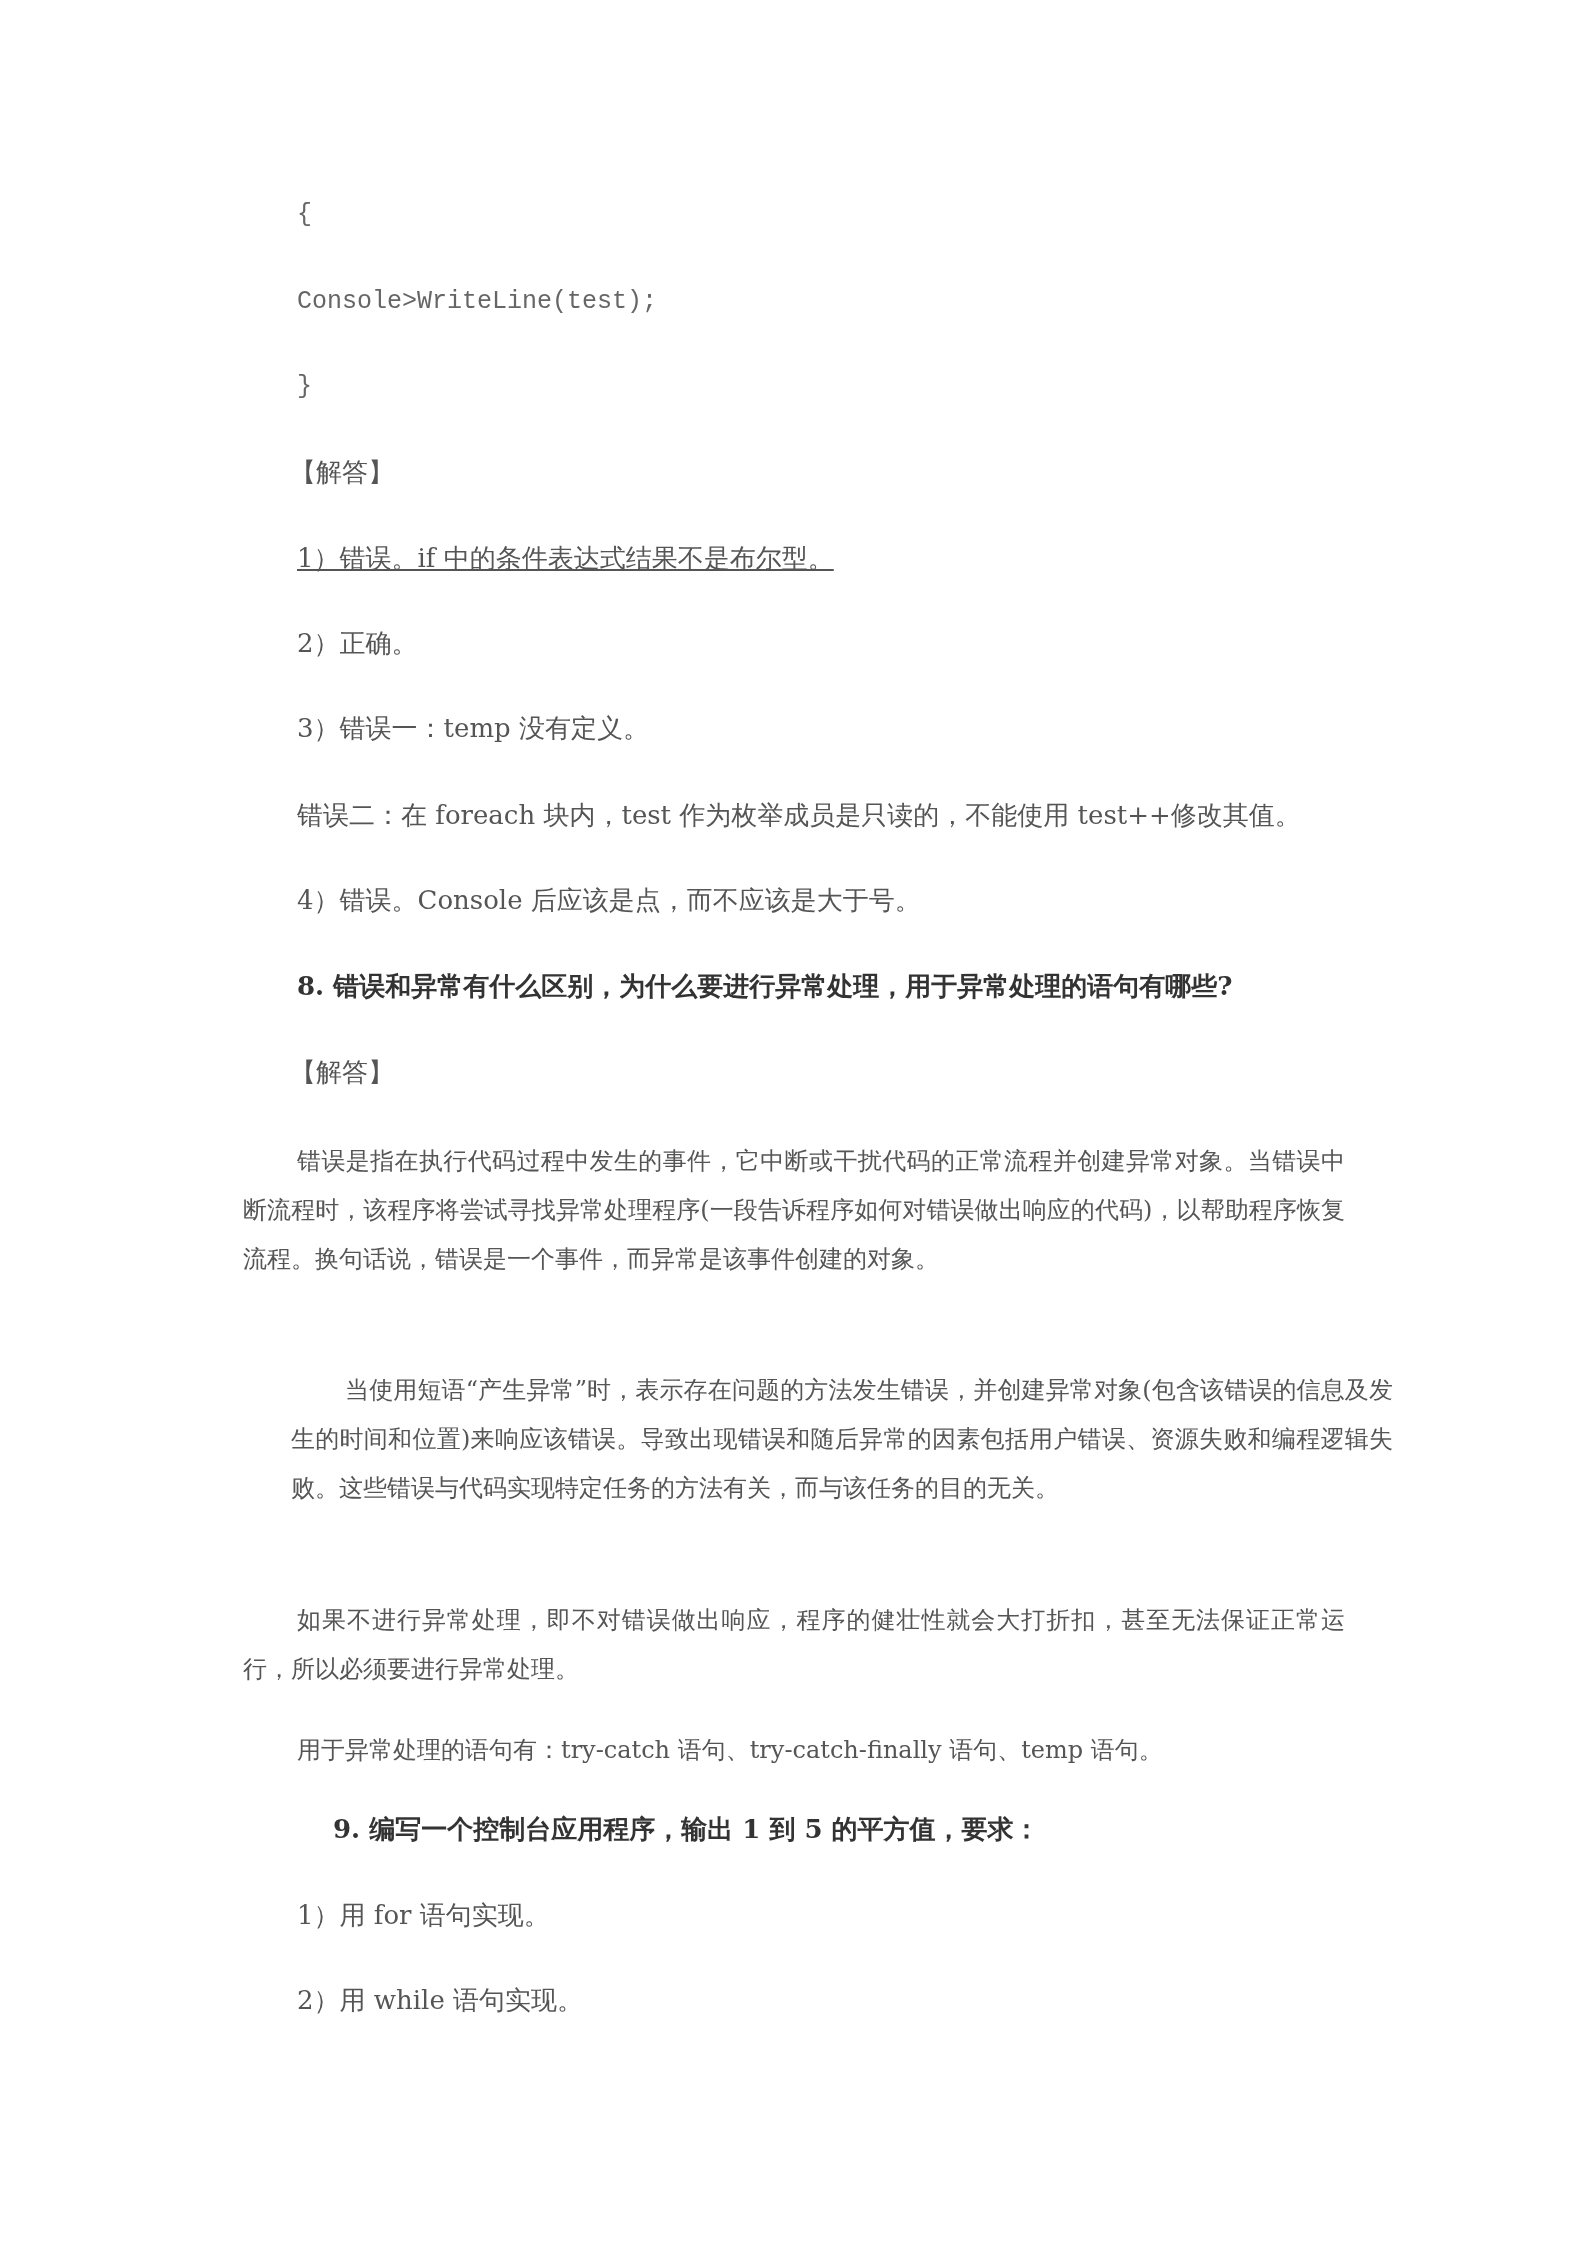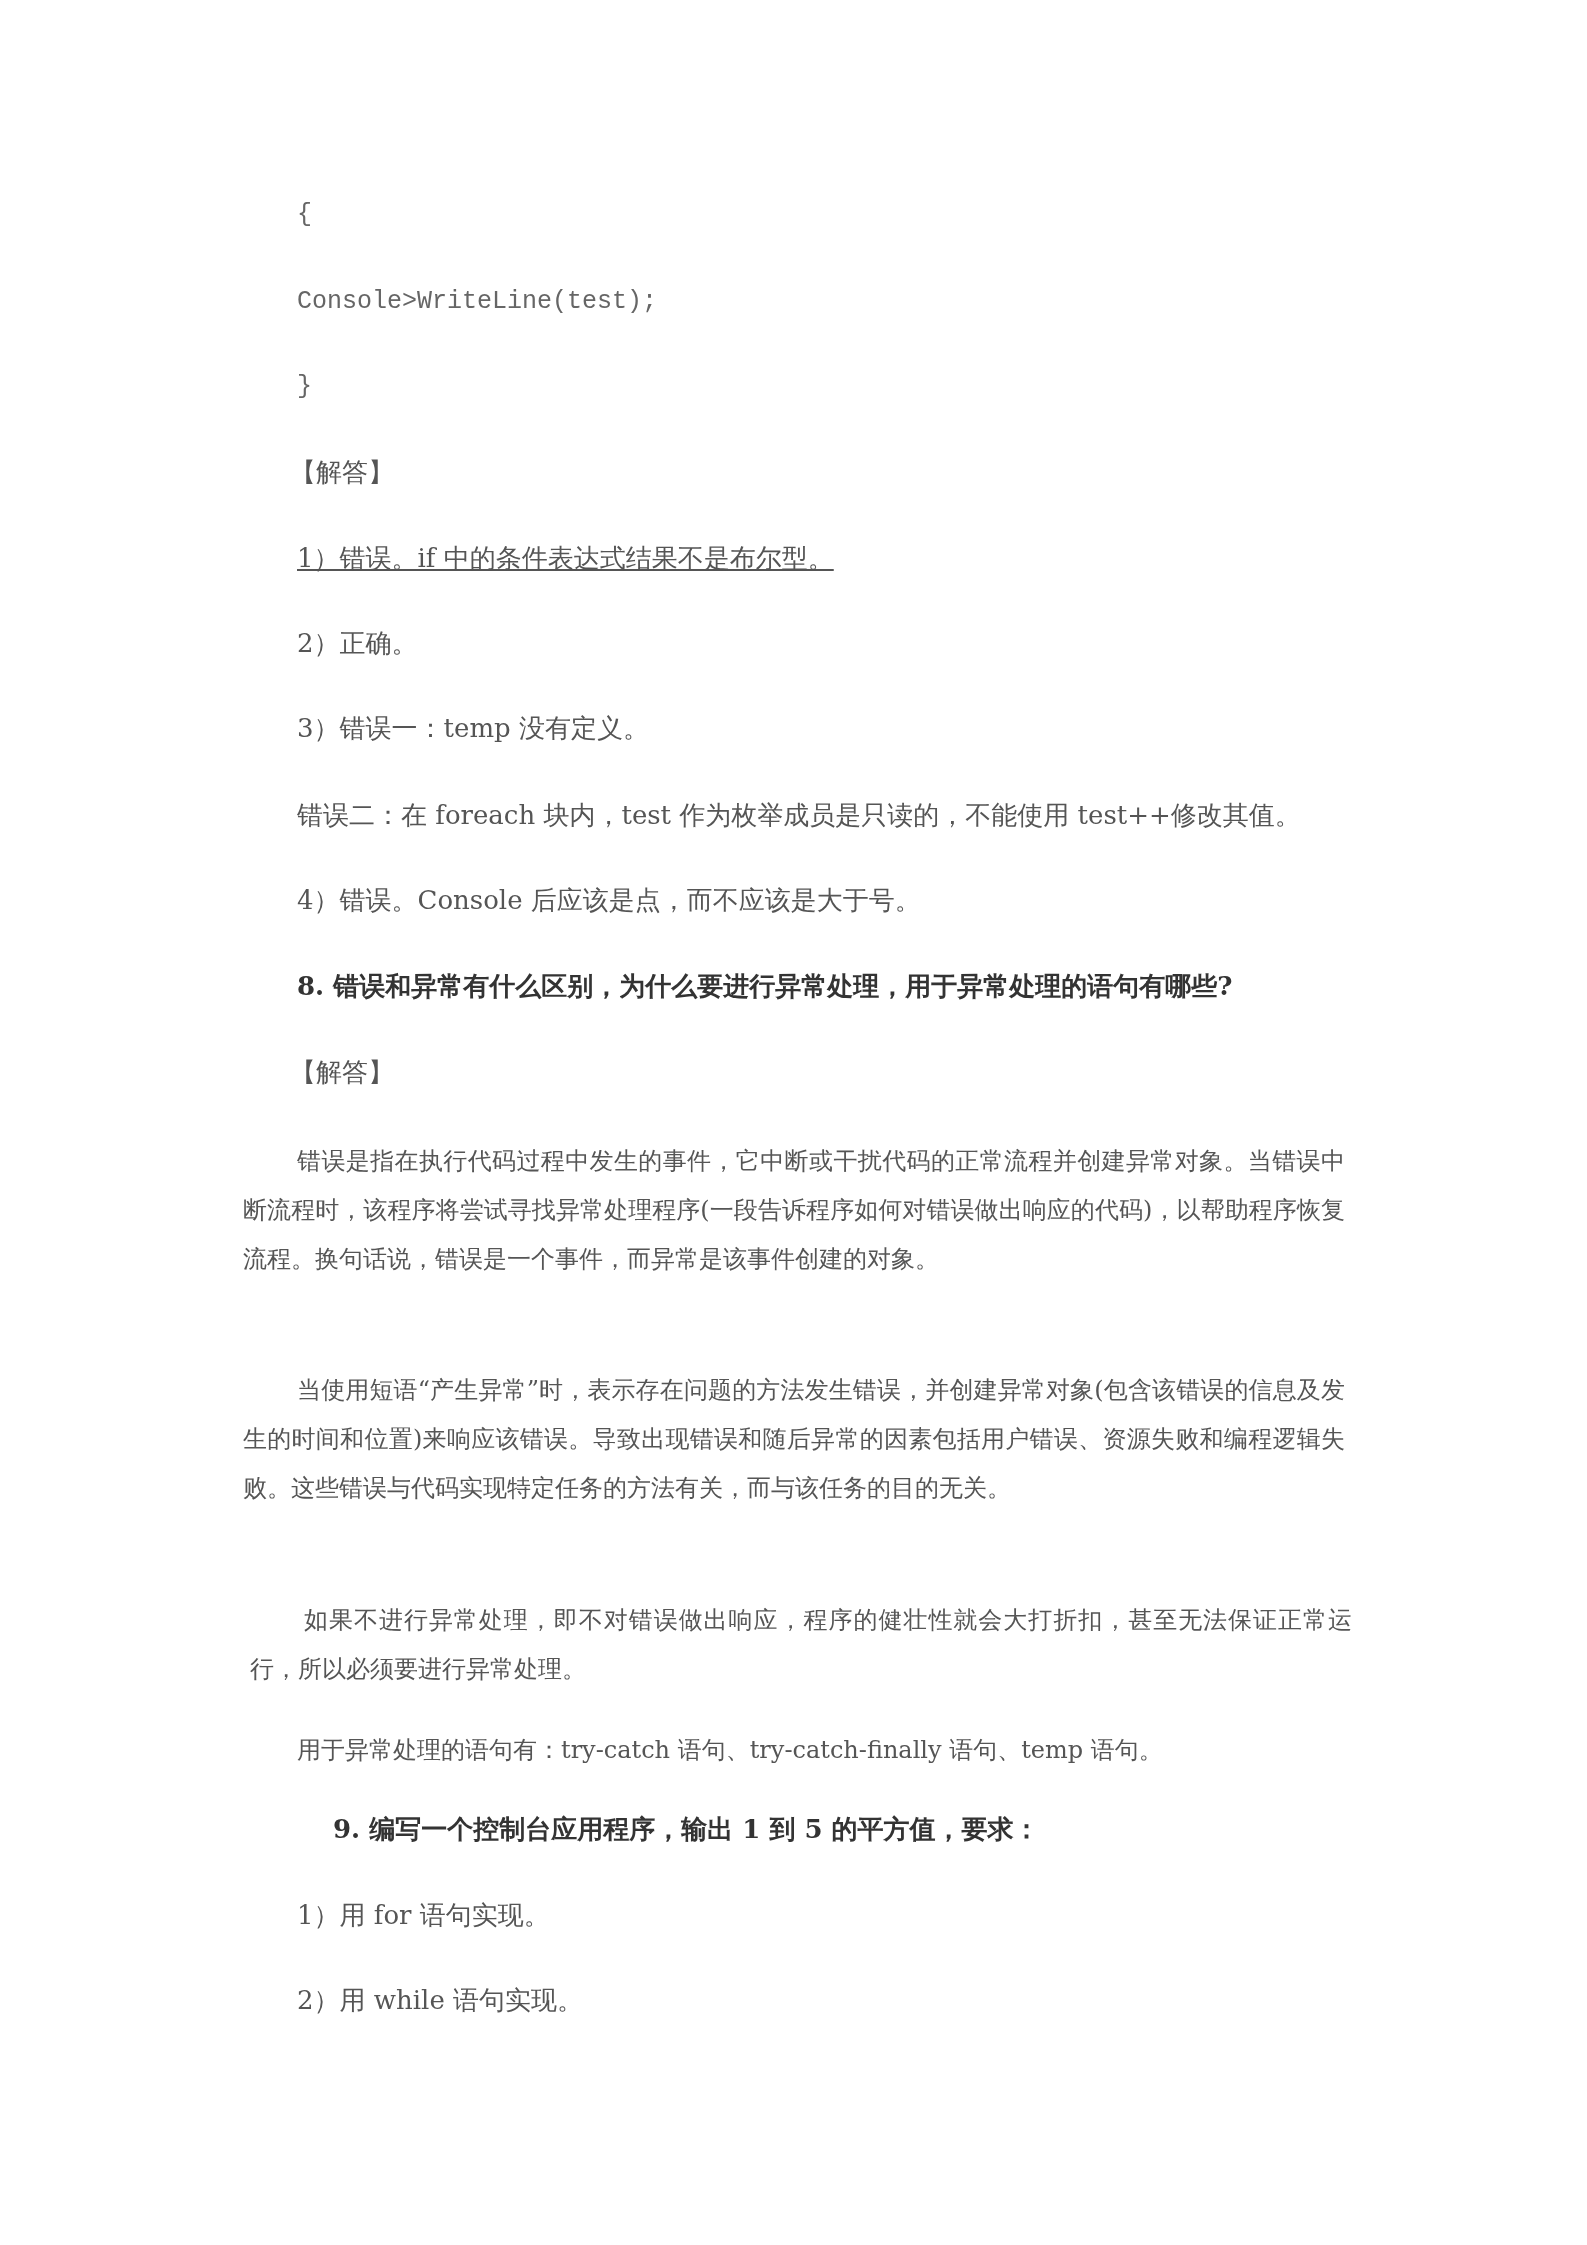--- a/index.html
+++ b/index.html
@@ -33,21 +33,21 @@
   <div class="line" style="top:541px;text-decoration:underline;">1）错误。if 中的条件表达式结果不是布尔型。</div>
   <div class="line" style="top:626px;text-align:center;">2）正确。</div>
   <div class="line" style="top:711px;">3）错误一：temp 没有定义。</div>
   <div class="line" style="top:798px;">错误二：在 foreach 块内，test 作为枚举成员是只读的，不能使用 test++修改其值。</div>
   <div class="line" style="top:883px;text-align:center;">4）错误。Console 后应该是点，而不应该是大于号。</div>
 
   <div class="line bold" style="top:969px;">8. 错误和异常有什么区别，为什么要进行异常处理，用于异常处理的语句有哪些?</div>
   <div class="line" style="top:1055px; left:290px;">【解答】</div>
 
   <div class="para" style="top:1137px;">错误是指在执行代码过程中发生的事件，它中断或干扰代码的正常流程并创建异常对象。当错误中断流程时，该程序将尝试寻找异常处理程序(一段告诉程序如何对错误做出响应的代码)，以帮助程序恢复流程。换句话说，错误是一个事件，而异常是该事件创建的对象。</div>
-  <div class="para" style="top:1366px;">当使用短语“产生异常”时，表示存在问题的方法发生错误，并创建异常对象(包含该错误的信息及发生的时间和位置)来响应该错误。导致出现错误和随后异常的因素包括用户错误、资源失败和编程逻辑失败。这些错误与代码实现特定任务的方法有关，而与该任务的目的无关。</div>
-  <div class="para" style="top:1596px;margin-left:7px;">如果不进行异常处理，即不对错误做出响应，程序的健壮性就会大打折扣，甚至无法保证正常运行，所以必须要进行异常处理。</div>
+  <div class="para" style="top:1366px;margin-left:48px;">当使用短语“产生异常”时，表示存在问题的方法发生错误，并创建异常对象(包含该错误的信息及发生的时间和位置)来响应该错误。导致出现错误和随后异常的因素包括用户错误、资源失败和编程逻辑失败。这些错误与代码实现特定任务的方法有关，而与该任务的目的无关。</div>
+  <div class="para" style="top:1596px;">如果不进行异常处理，即不对错误做出响应，程序的健壮性就会大打折扣，甚至无法保证正常运行，所以必须要进行异常处理。</div>
   <div class="para" style="top:1726px;">用于异常处理的语句有：try-catch 语句、try-catch-finally 语句、temp 语句。</div>
 
   <div class="line bold" style="top:1812px;margin-left:36px;">9. 编写一个控制台应用程序，输出 1 到 5 的平方值，要求：</div>
   <div class="line" style="top:1898px;">1）用 for 语句实现。</div>
   <div class="line" style="top:1983px;">2）用 while 语句实现。</div>
 
 </div>
 
 </body></html>

